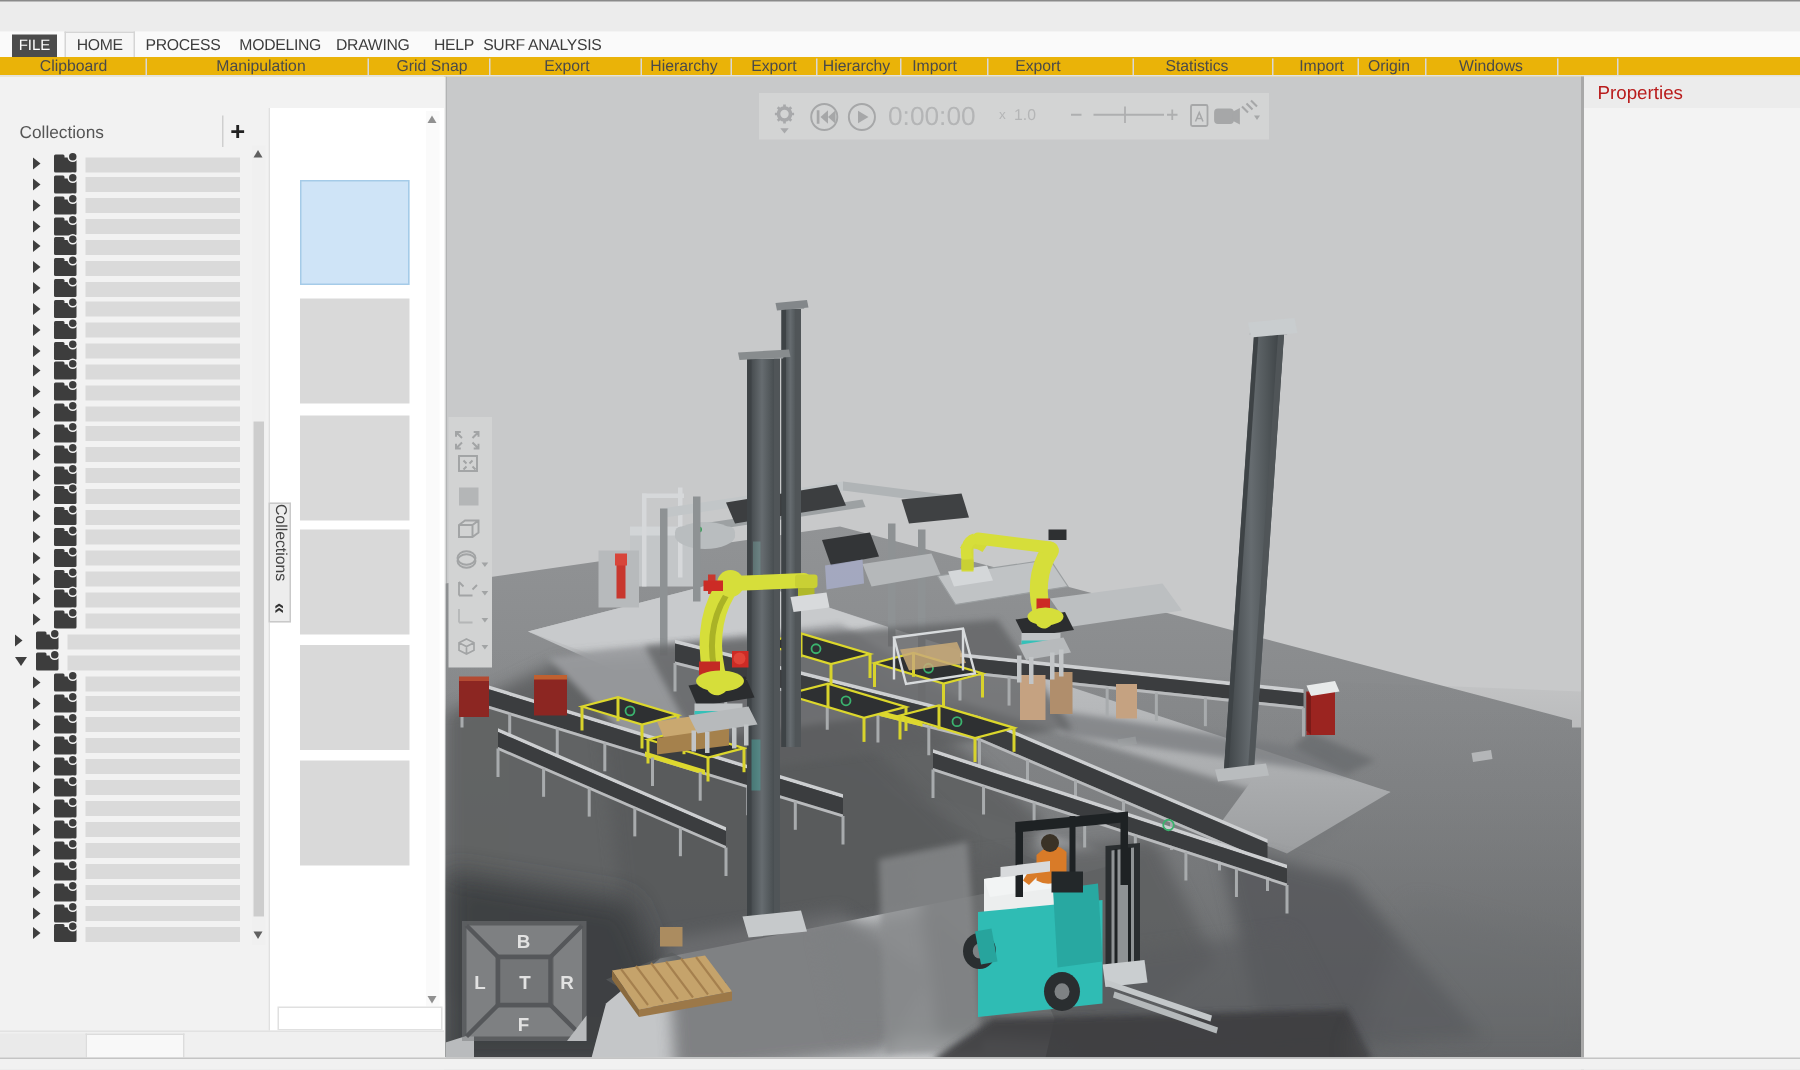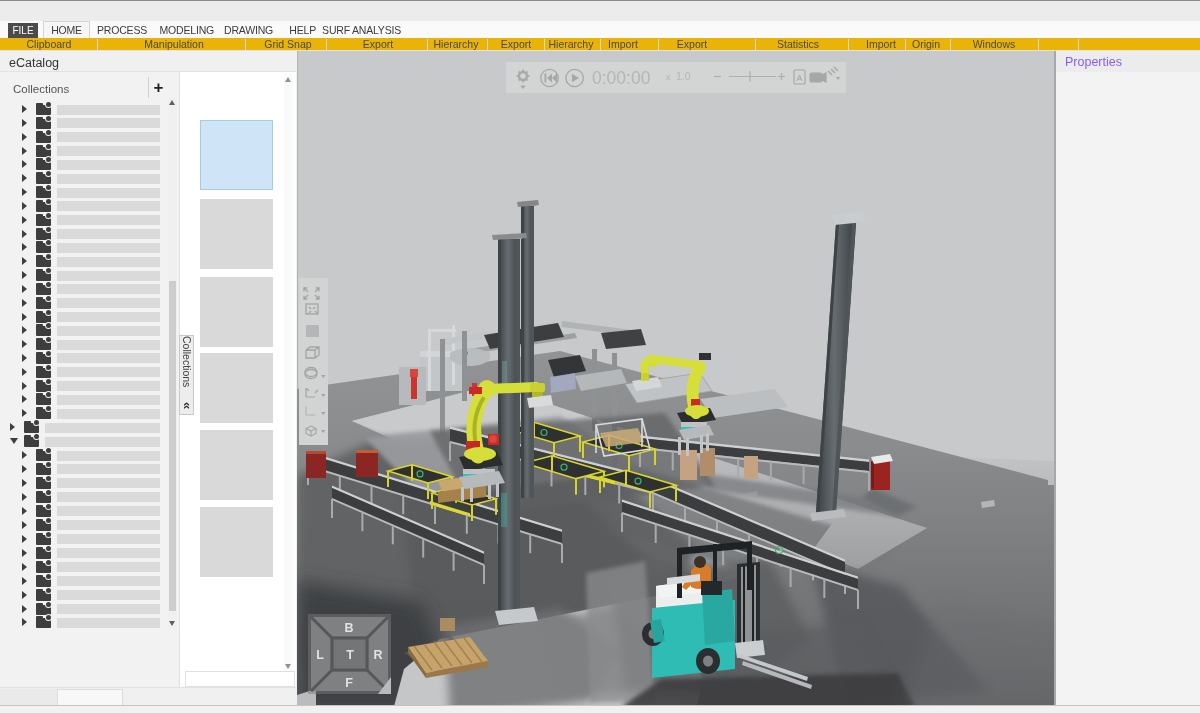--- a/index.html
+++ b/index.html
@@ -32,21 +32,21 @@
 #thumbpanel { position:absolute; left:179px; top:21px; width:117px; height:641px; background:#ffffff; border-left:1px solid #e0e0e0; }
 .thumb { position:absolute; left:20px; width:73px; height:70px; background:#d9d9d9; }
 .thumb.blue { background:#cfe4f7; border:1px solid #a5cbe8; }
 .collapse-tab { position:absolute; left:179px; top:335px; width:15px; height:80px; background:#ededed; border:1px solid #c9c9c9; }
 .collapse-tab span { position:absolute; left:-31px; top:32px; width:76px; transform:rotate(90deg); transform-origin:center; font-size:10.5px; color:#444; }
 .collapse-chev { position:absolute; left:180px; top:398px; width:14px; text-align:center; font-size:13px; font-weight:bold; color:#333; transform:rotate(90deg); }
 #viewport { position:absolute; left:297px; top:51px; width:757px; height:654px; }
 #rightline { position:absolute; left:1054px; top:51px; width:2px; height:662px; background:#a8a8a8; }
 #rightpanel { position:absolute; left:1056px; top:51px; width:144px; height:662px; background:#f3f3f3; }
 .prophead { position:absolute; left:0; top:0; width:144px; height:21px; background:#ececec; }
-.prophead span { position:absolute; left:9px; top:4px; font-size:12.5px; color:#8b5cf6; }
+.prophead span { position:absolute; left:9px; top:4px; font-size:12.5px; color:#b91c1c; }
 #bottomstrip { position:absolute; left:0; top:705px; width:1200px; height:8px; background:#f1f1f1; border-top:1px solid #c4c4c4; }
 .btab { position:absolute; left:57px; top:638px; width:66px; height:16px; background:#f8f8f8; border:1px solid #dcdcdc; border-bottom:none; }
 .bgray { position:absolute; left:0px; top:638px; width:57px; height:16px; background:#eaeaea; }
 .hscroll { position:absolute; left:185px; top:620px; width:110px; height:16px; background:#ffffff; border:1px solid #e0e0e0; }
 </style></head>
 <body>
 <div id="app">
   <div class="topband"></div>
   <div class="tabrow">
     <div class="filetab">FILE</div>
@@ -80,23 +80,20 @@
 <i class="gsep" style="left:600px"></i>
 <i class="gsep" style="left:658px"></i>
 <i class="gsep" style="left:755px"></i>
 <i class="gsep" style="left:848px"></i>
 <i class="gsep" style="left:905px"></i>
 <i class="gsep" style="left:950px"></i>
 <i class="gsep" style="left:1038px"></i>
 <i class="gsep" style="left:1078px"></i>
   </div>
   <div id="leftpanel">
-    <div class="ecathead">
-        <div class="ecat">eCatalog</div>
-      </div>
     <div id="treepanel">
       <div class="collections">Collections</div>
       <div class="plus">+</div>
       <div class="trow" style="top:31.0px">
           <span class="arr" style="left:22px">
             <span class="tCol"></span>
           </span>
           <span class="fold" style="left:36px"></span>
           <span class="bar" style="left:57px;width:103px"></span>
         </div>

